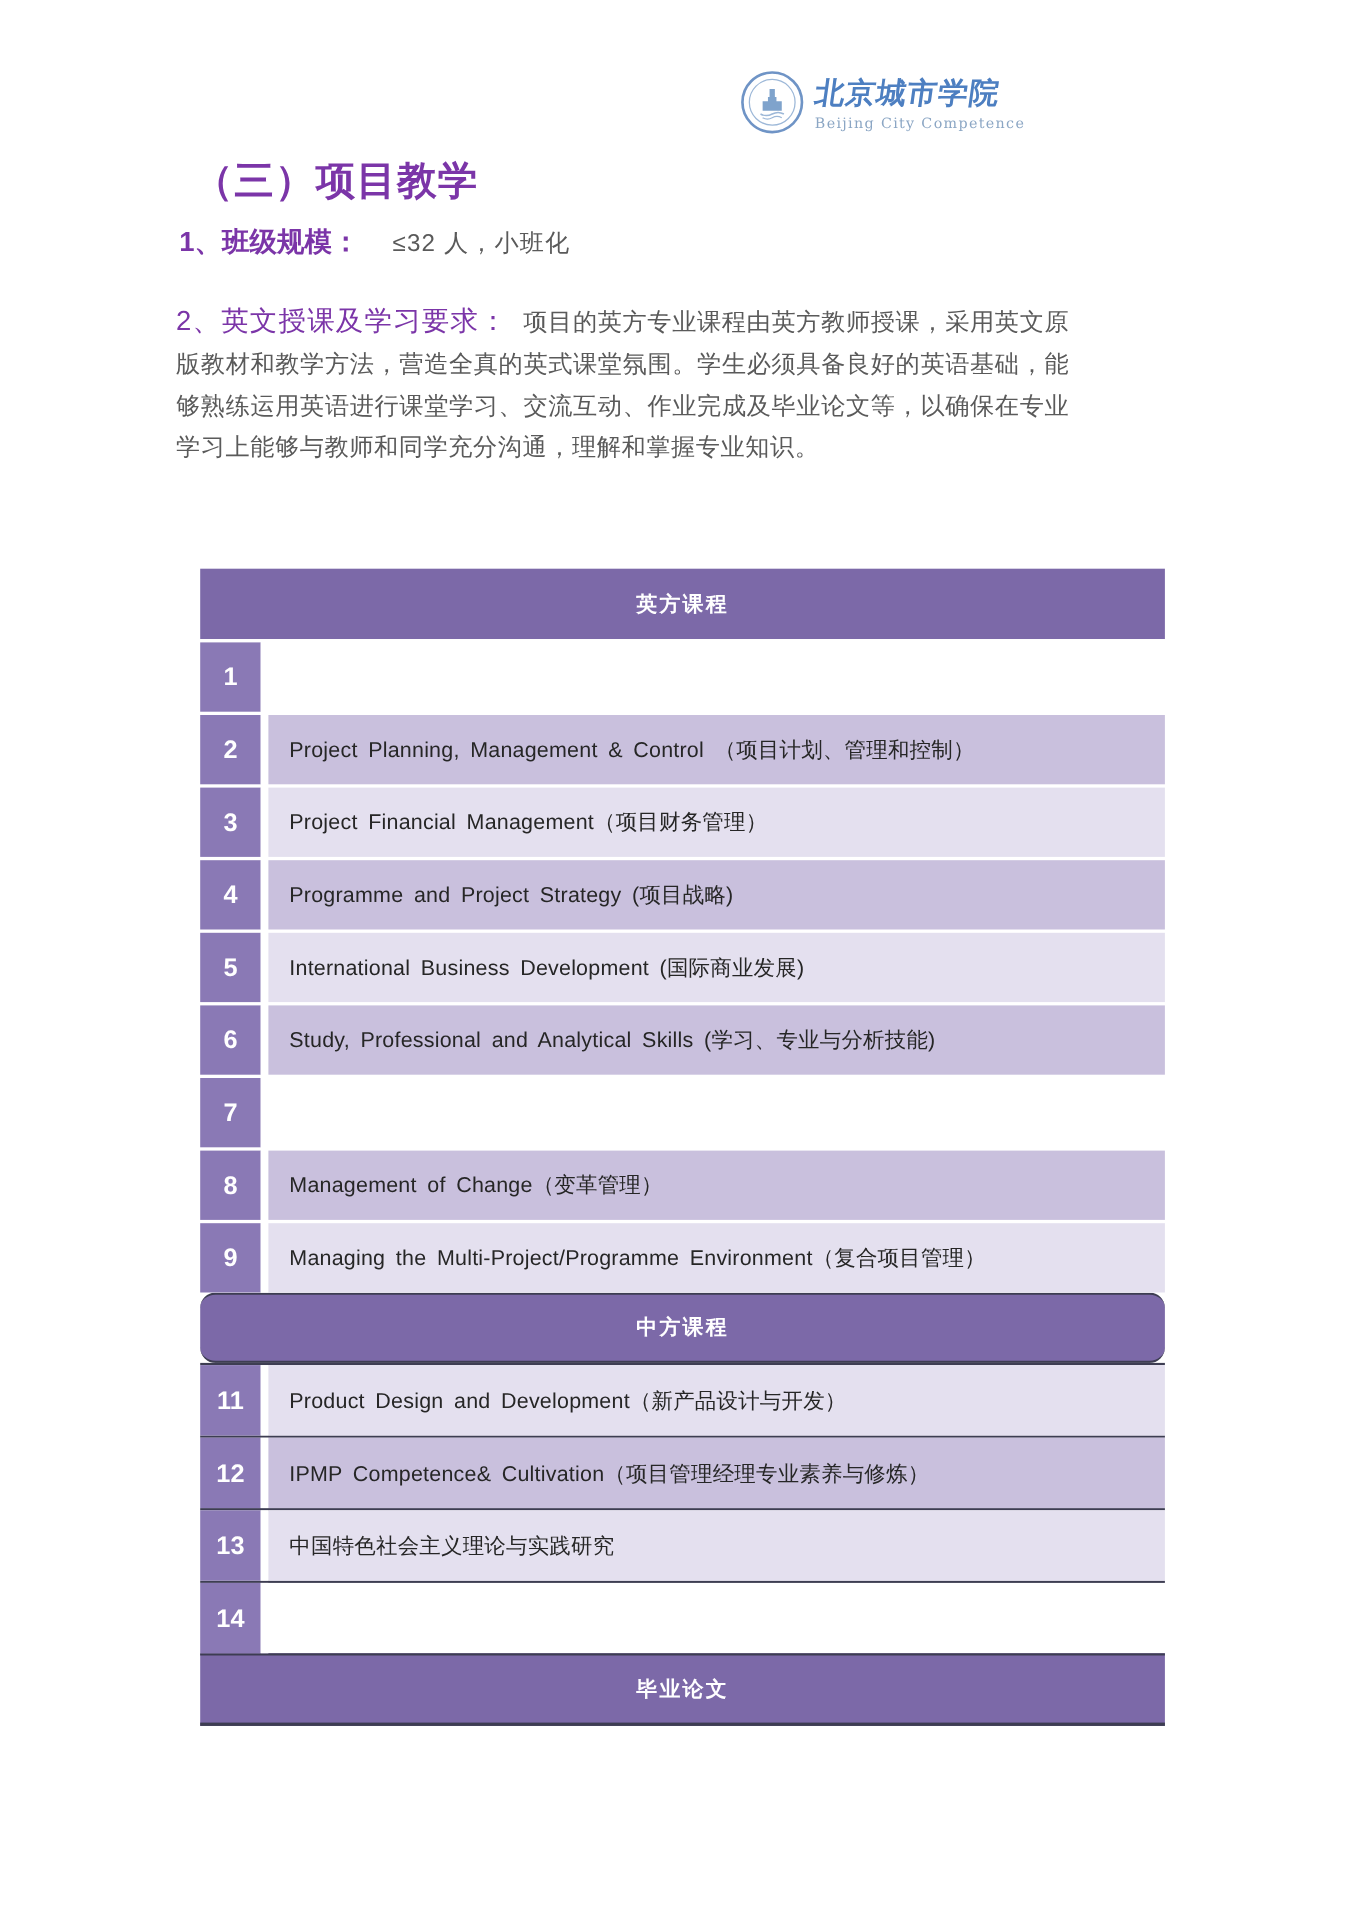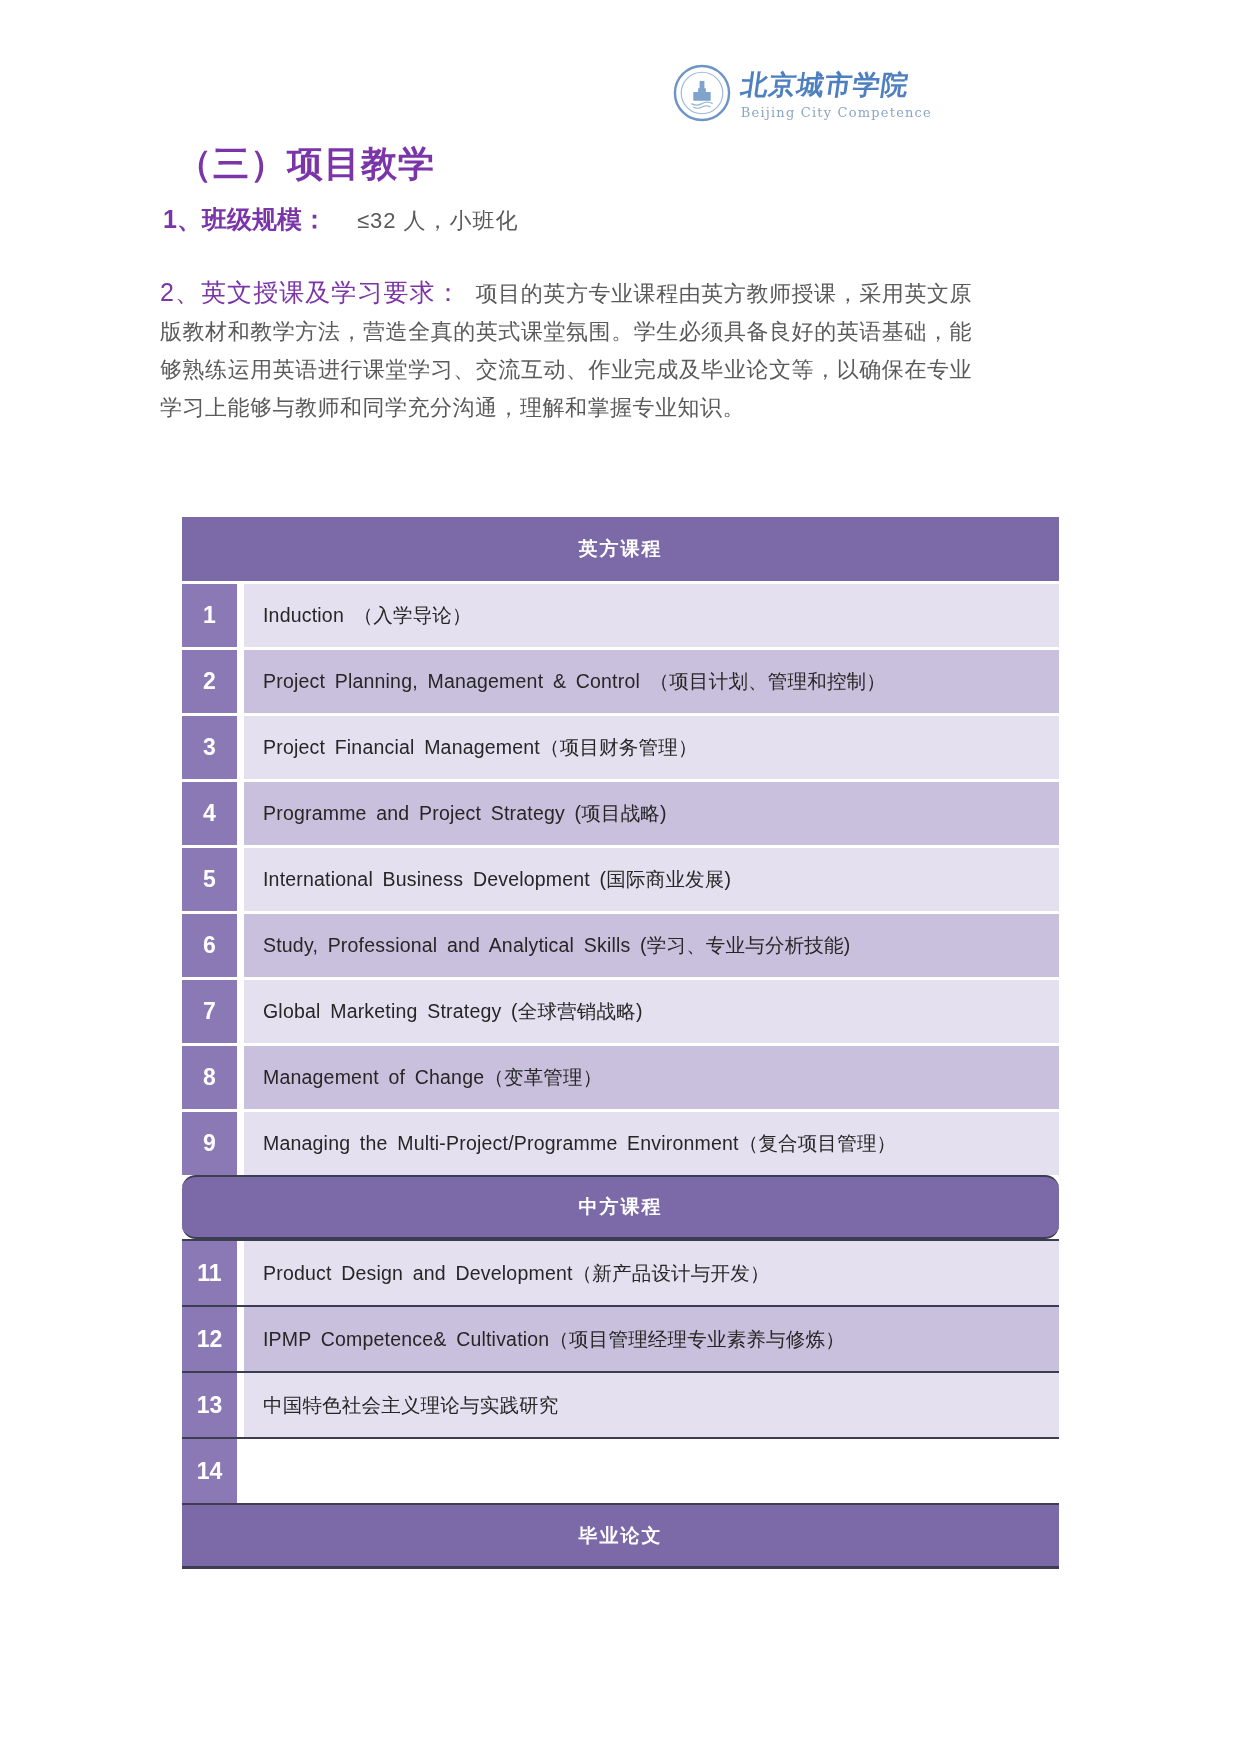--- a/index.html
+++ b/index.html
@@ -167,21 +167,20 @@
     <span class="lead">2、英文授课及学习要求：</span><span>项目的英方专业课程由英方教师授课，采用英文原版教材和教学方法，营造全真的英式课堂氛围。学生必须具备良好的英语基础，能够熟练运用英语进行课堂学习、交流互动、作业完成及毕业论文等，以确保在专业学习上能够与教师和同学充分沟通，理解和掌握专业知识。</span>
   </div>
 
   <div class="ctable">
 
     <div class="thead">英方课程</div>
 
     <div class="trow sep-white row-light">
       <div class="num">1</div>
         <div class="gap"></div>
-      <div class="cell">Induction （入学导论）</div>
     </div>
     <div class="trow sep-white row-medium">
       <div class="num">2</div>
         <div class="gap"></div>
       <div class="cell">Project Planning, Management &amp; Control （项目计划、管理和控制）</div>
     </div>
     <div class="trow sep-white row-light">
       <div class="num">3</div>
         <div class="gap"></div>
       <div class="cell">Project Financial Management（项目财务管理）</div>
@@ -197,21 +196,20 @@
       <div class="cell">International Business Development (国际商业发展)</div>
     </div>
     <div class="trow sep-white row-medium">
       <div class="num">6</div>
         <div class="gap"></div>
       <div class="cell">Study, Professional and Analytical Skills (学习、专业与分析技能)</div>
     </div>
     <div class="trow sep-white row-light">
       <div class="num">7</div>
         <div class="gap"></div>
-      <div class="cell">Global Marketing Strategy (全球营销战略)</div>
     </div>
     <div class="trow sep-white row-medium">
       <div class="num">8</div>
         <div class="gap"></div>
       <div class="cell">Management of Change（变革管理）</div>
     </div>
     <div class="trow sep-white row-light">
       <div class="num">9</div>
         <div class="gap"></div>
       <div class="cell">Managing the Multi-Project/Programme Environment（复合项目管理）</div>

